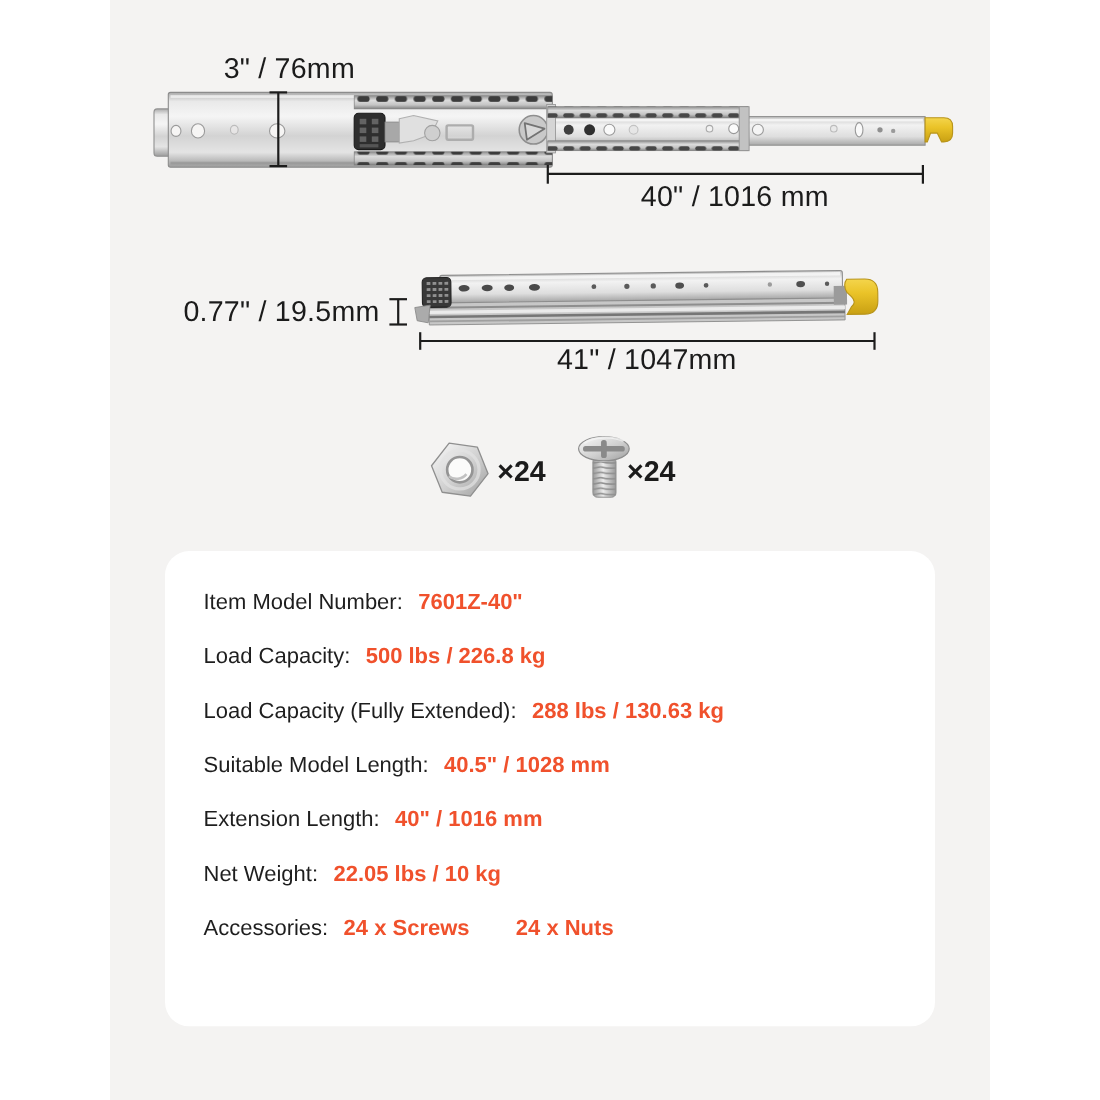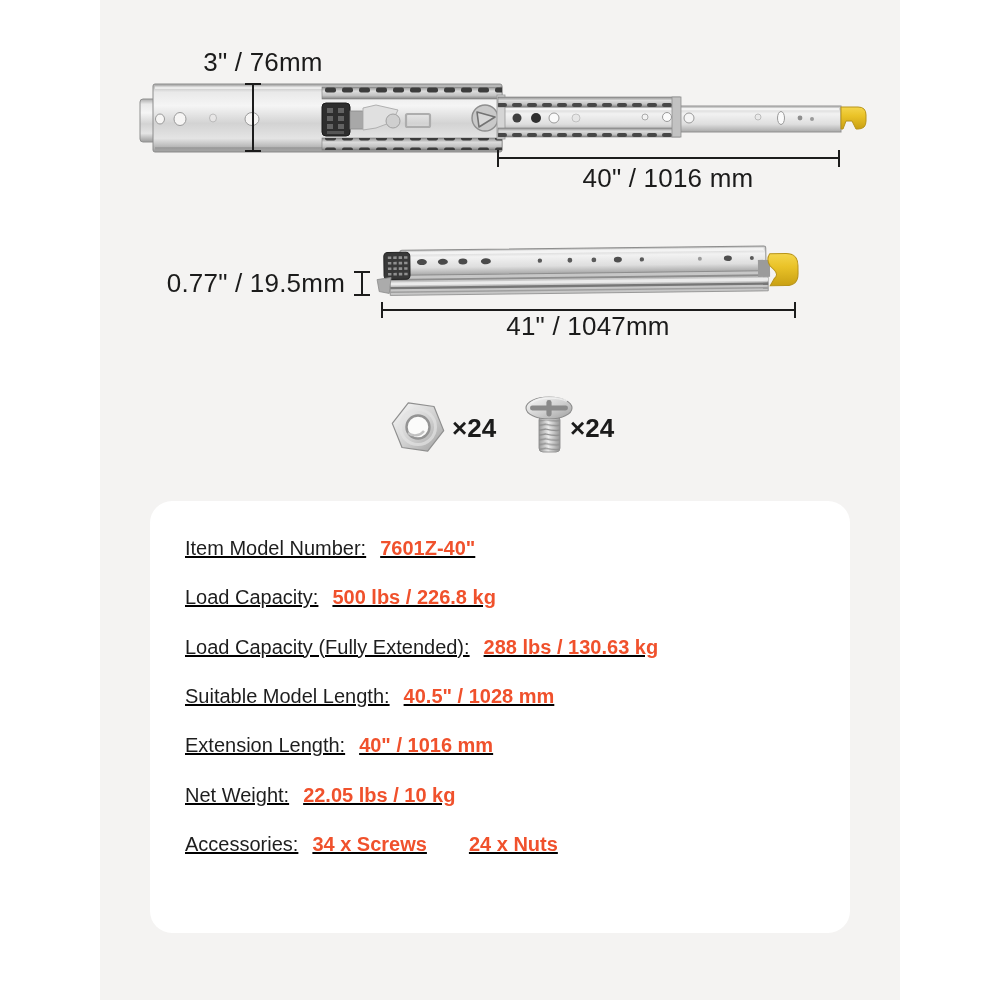--- a/index.html
+++ b/index.html
@@ -19,21 +19,21 @@
   }
   .dim-label { font-size:26px; letter-spacing:0.2px; }
   .qty-label { font-size:26px; font-weight:600; }
   .spec-panel {
     position:absolute; left:150px; top:501px; width:700px; height:432px;
     background:#ffffff; border-radius:22px;
   }
   .spec-list { padding:23px 0 0 35px; }
   .spec-row {
     height:49.3px; display:flex; align-items:center; gap:14px;
-    font-size:20px; white-space:nowrap;text-decoration:underline;
+    font-size:20px; white-space:nowrap;
   }
   .spec-label { color:#1e1e1e; }
   .spec-value { color:#f0512c; font-weight:700; }
   .spec-value + .spec-value { margin-left:28px; }
 </style>
 </head>
 <body>
 
 <div class="stage">
   <div class="canvas-band"></div>
@@ -266,18 +266,18 @@
       <div class="spec-row">
         <span class="spec-label">Extension Length:</span>
         <span class="spec-value">40" / 1016 mm</span>
       </div>
       <div class="spec-row">
         <span class="spec-label">Net Weight:</span>
         <span class="spec-value">22.05 lbs / 10 kg</span>
       </div>
       <div class="spec-row">
         <span class="spec-label">Accessories:</span>
-        <span class="spec-value">34 x Screws</span>
+        <span class="spec-value">24 x Screws</span>
         <span class="spec-value">24 x Nuts</span>
       </div>
     </div>
   </div>
 </div>
 
 </body></html>

